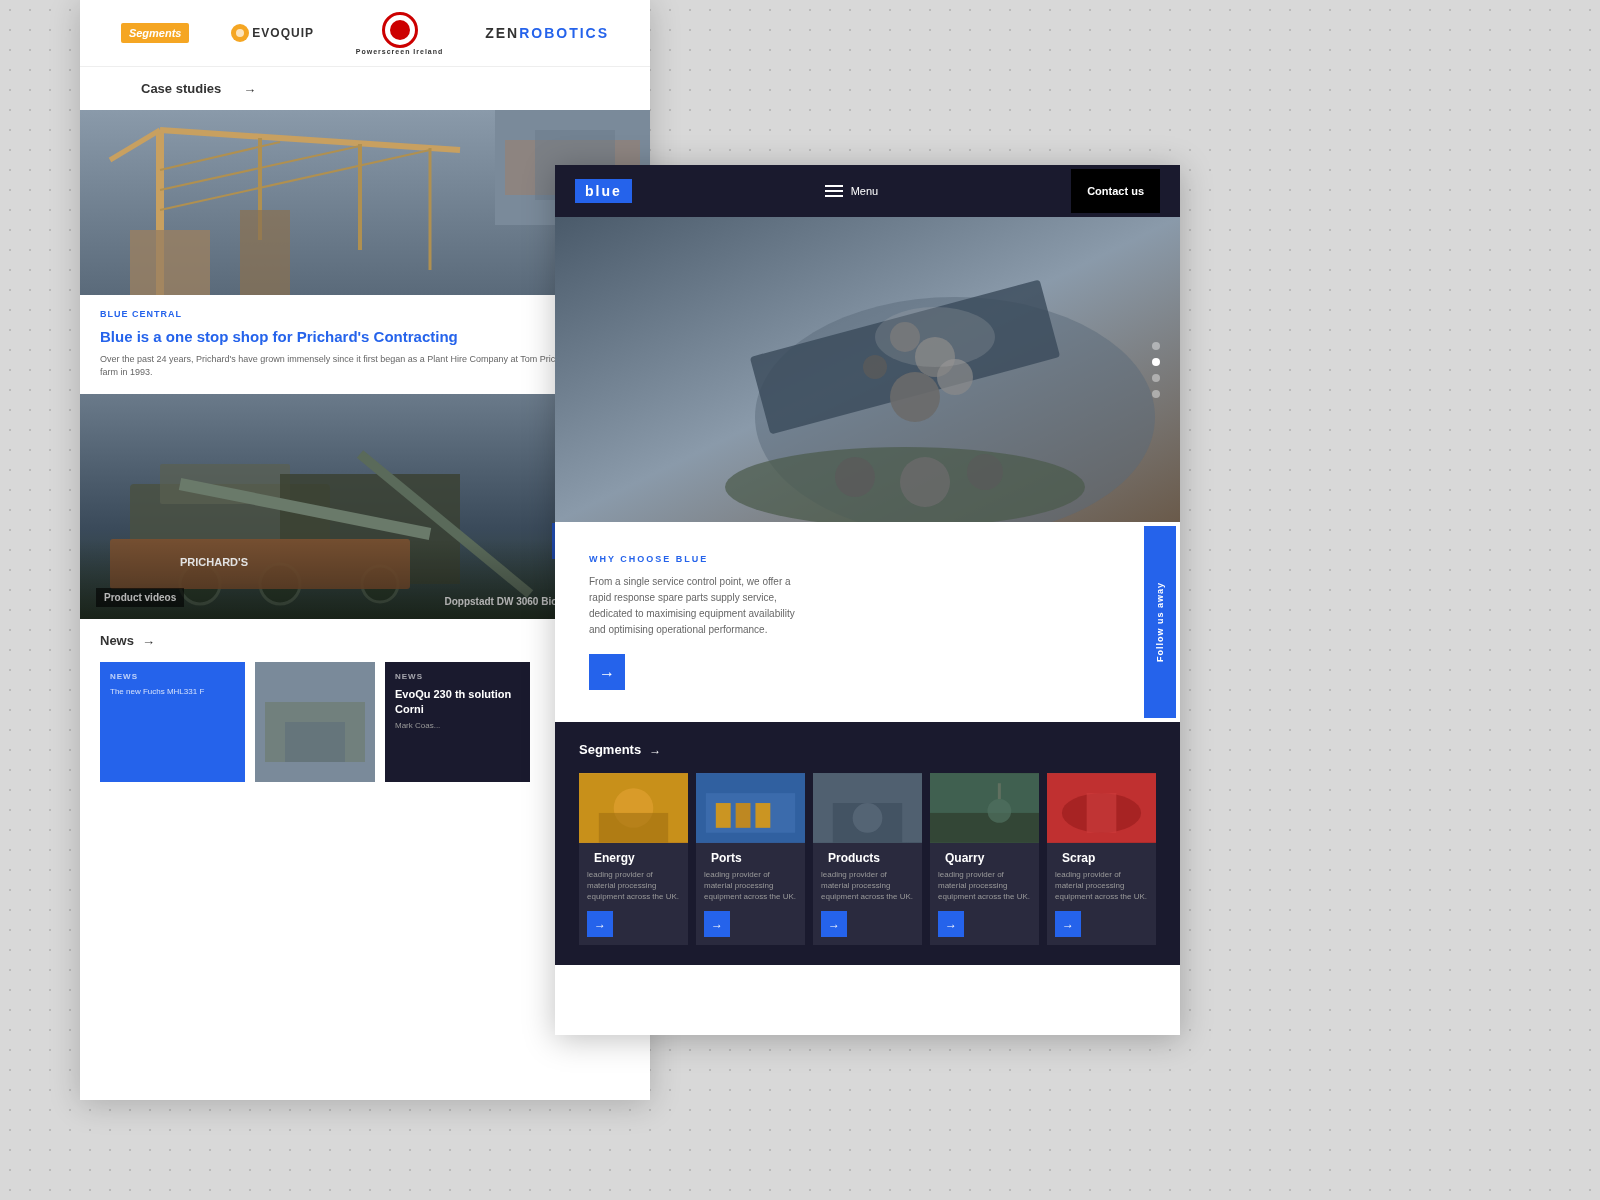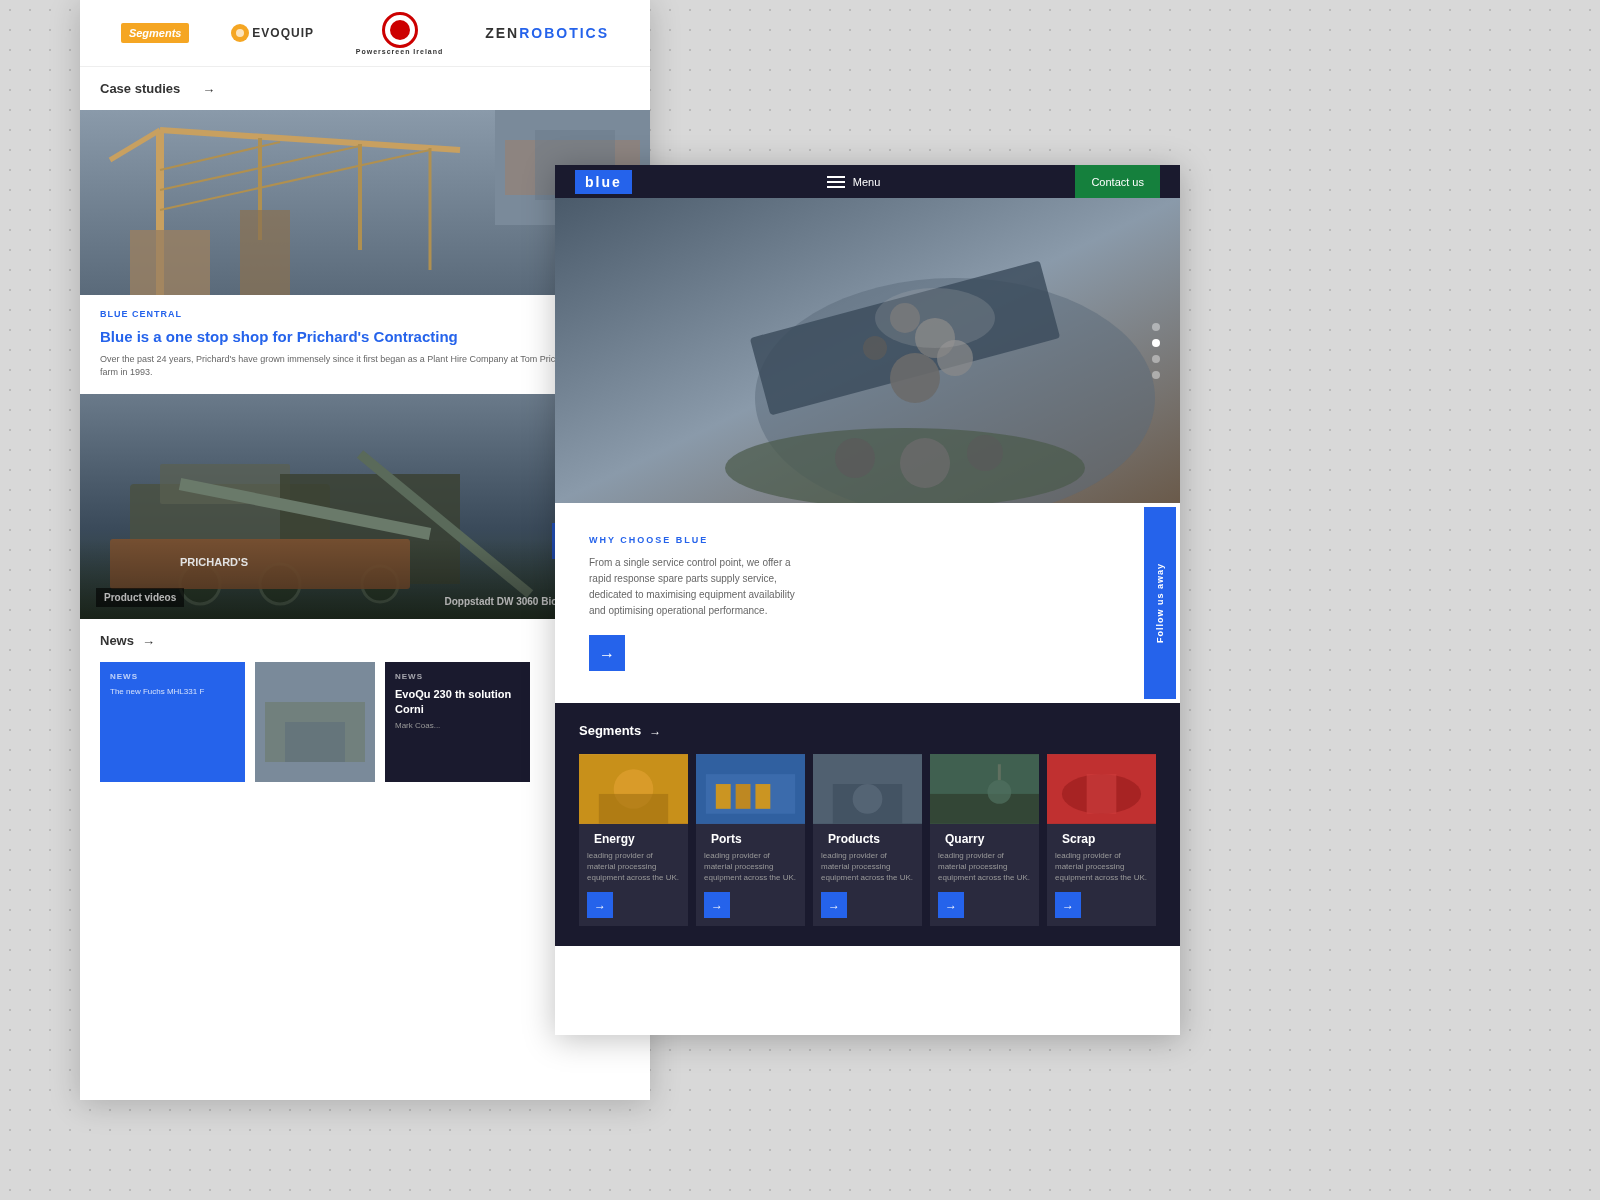--- a/index.html
+++ b/index.html
@@ -100,20 +100,21 @@
     .logo-zen span {
       color: #2563eb;
     }
 
     
     .case-studies-header {
       display: flex;
       align-items: center;
       padding: 14px 20px;
       gap: 22px;
+      margin-left: 41px;
     }
     .case-studies-header span {
       font-size: 13px;
       color: #333;
       font-weight: 600;
     }
     .arrow-right {
       color: #333;
       font-size: 13px;
     }
@@ -291,21 +292,21 @@
       overflow: hidden;
     }
 
     
     .blue-header {
       display: flex;
       align-items: center;
       justify-content: space-between;
       background: #1a1a2e;
       padding: 12px 20px;
-      height: 33px;
+      height: 52px;
     }
     .blue-logo {
       background: #2563eb;
       color: #fff;
       font-weight: 900;
       font-size: 14px;
       padding: 4px 10px;
       letter-spacing: 2px;
     }
     .blue-nav {
@@ -321,24 +322,24 @@
     .blue-nav-line {
       width: 18px;
       height: 2px;
       background: #fff;
     }
     .blue-nav-label {
       color: #fff;
       font-size: 11px;
     }
     .blue-contact-btn {
-      background: #15803d;
+      background: #000000;
       color: #fff;
       font-size: 11px;
-      font-weight: 400;
+      font-weight: 700;
       padding: 16px 16px;
     }
 
     
     .blue-hero {
       height: 305px;
       background: linear-gradient(135deg, #3a4a5a 0%, #5a6a7a 30%, #7a8a9a 60%, #9a8a7a 100%);
       position: relative;
       overflow: hidden;
     }

